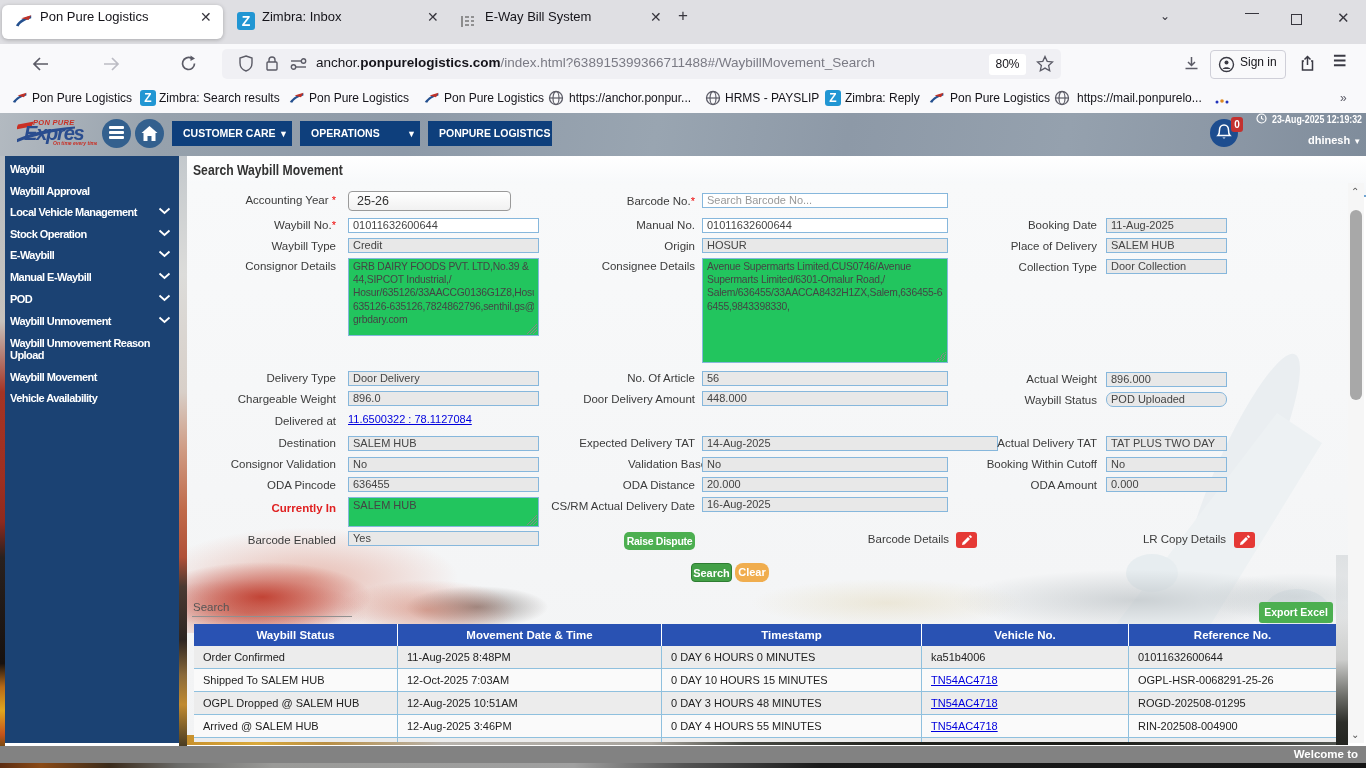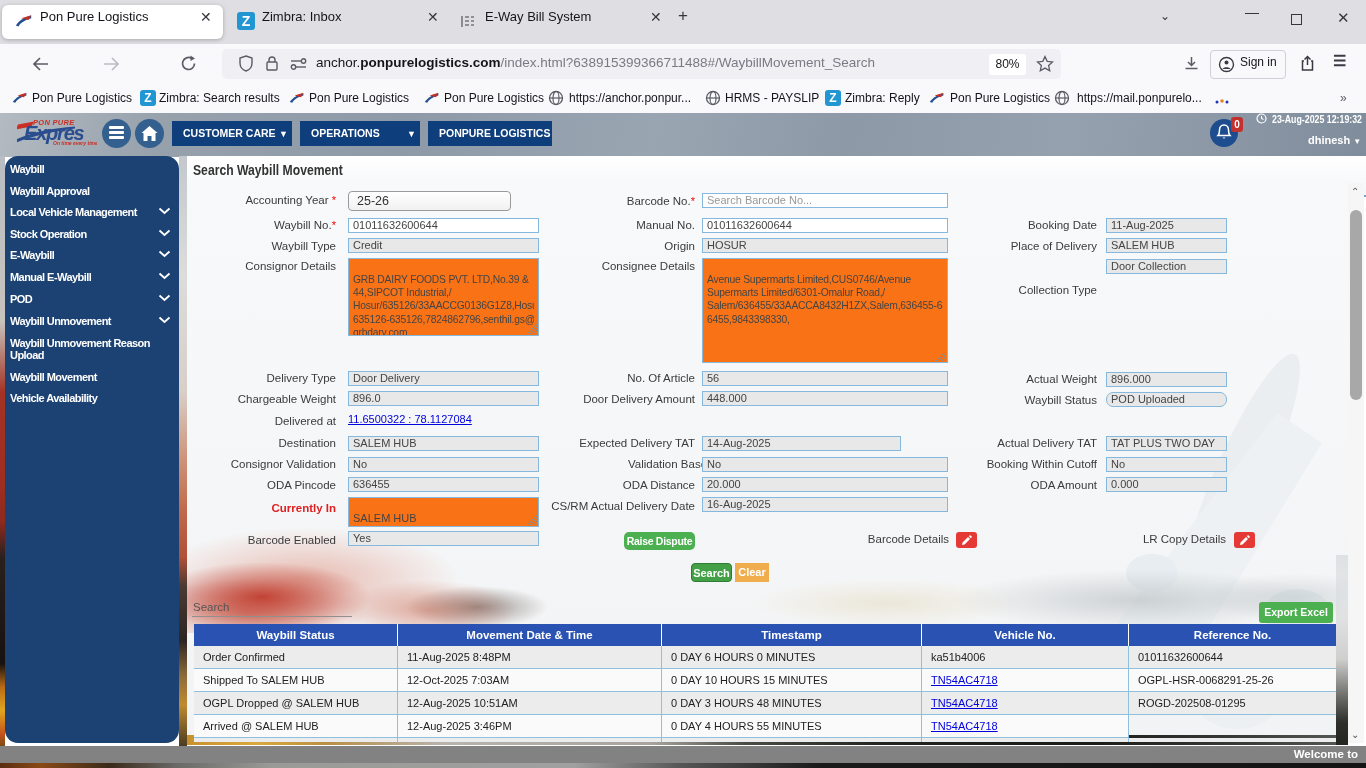--- a/index.html
+++ b/index.html
@@ -18,32 +18,32 @@
 #bmbar{position:absolute;left:0;top:84px;width:1366px;height:29px;background:#f9f9fb;}
 .bmtxt{position:absolute;top:7px;font-size:12px;color:#15141a;white-space:nowrap;}
 .bmicon{position:absolute;top:6px;width:16px;height:16px;}
 
 #apphead{position:absolute;left:0;top:113px;width:1366px;height:44px;
 background:linear-gradient(100deg,#b3bac1 0%,#96a1ac 12%,#8e9aa8 30%,#99a5b1 48%,#8d99a7 62%,#95a1ae 78%,#8b97a5 90%,#7f8c9b 100%);}
 .circbtn{position:absolute;width:29px;height:29px;border-radius:50%;background:#33608e;}
 .navbtn{position:absolute;top:121px;height:25px;background:#0e3f7c;color:#fff;font-weight:bold;font-size:10.5px;line-height:25px;padding-left:11px;white-space:nowrap;letter-spacing:0px;}
 .caret{position:absolute;color:#fff;font-size:9px;}
 
-#sidebar{position:absolute;left:5px;top:156px;width:174px;height:587px;background:#1b4273;border-radius:13px;}
+#sidebar{position:absolute;left:5px;top:156px;width:174px;height:587px;background:#1b4273;}
 .sitem{left:10px;color:#fff;font-weight:bold;font-size:11px;width:166px;line-height:12.5px;white-space:nowrap;letter-spacing:-0.55px;}
 .schev{position:absolute;left:158px;color:#dfe6ee;font-size:10px;}
 
 #titlebar{position:absolute;left:187px;top:156px;width:1179px;height:41px;background:linear-gradient(#ffffff,#f4f6f8);border-bottom:2px solid #6fa3d0;}
 #content{position:absolute;left:187px;top:183px;width:1161px;height:562px;overflow:hidden;}
 .lbl{position:absolute;font-size:11.5px;color:#3b3b3b;text-align:right;white-space:nowrap;}
 .req{color:#e00;font-size:11px;}
 .inp{position:absolute;height:15px;border:1px solid #86b7dc;font-size:11px;color:#444;padding:0 4px;line-height:13px;white-space:nowrap;overflow:hidden;}
 .ro{background:#e8e8e8;}
 .wh{background:#fff;}
-.ta{position:absolute;border:1px solid #86b7dc;background:#f97316;font-size:11px;color:#444;padding:14px 4px;line-height:13.2px;overflow:hidden;}
+.ta{position:absolute;border:1px solid #86b7dc;background:#22c55e;font-size:11px;color:#444;padding:1px 4px;line-height:13.2px;overflow:hidden;}
 .tl{white-space:nowrap;overflow:hidden;letter-spacing:-0.2px;font-size:10.3px;}
 .grip{position:absolute;right:1px;bottom:1px;width:10px;height:10px;
 background:linear-gradient(135deg,transparent 0 50%,#888 50% 55%,transparent 55% 65%,#888 65% 70%,transparent 70% 80%,#888 80% 85%,transparent 85%);}
 .gbtn{position:absolute;background:#4caf50;color:#fff;font-weight:bold;font-size:10.5px;text-align:center;border-radius:3px;white-space:nowrap;}
 .redic{position:absolute;width:21px;height:16px;background:#e53935;border-radius:3px;color:#fff;font-size:9px;text-align:center;line-height:16px;}
 .th{position:absolute;top:0;height:22px;background:#2952b3;color:#fff;font-weight:bold;font-size:11.5px;text-align:center;line-height:22px;border-right:1px solid #fff;}
 .td{position:absolute;height:23px;font-size:11px;color:#222;line-height:23px;padding-left:9px;border-right:1px solid #8fc0de;border-bottom:1px solid #8fc0de;white-space:nowrap;overflow:hidden;}
 .rowA{background:#ececec;}
 .rowB{background:#fafafa;}
 a.blu{color:#0000dd;}
@@ -345,28 +345,28 @@
 <div class="inp ro" style="left:702px;top:238px;width:246px;">HOSUR</div>
 <div class="ta" style="left:702px;top:258px;width:246px;height:105px;">
       <div class="tl">Avenue Supermarts Limited,CUS0746/Avenue</div>
       <div class="tl">Supermarts Limited/6301-Omalur Road,/</div>
       <div class="tl">Salem/636455/33AACCA8432H1ZX,Salem,636455-63</div>
       <div class="tl">6455,9843398330,</div>
       <div class="grip"></div>
     </div>
 <div class="inp ro" style="left:702px;top:371px;width:246px;">56</div>
 <div class="inp ro" style="left:702px;top:391px;width:246px;">448.000</div>
-<div class="inp ro" style="left:702px;top:436px;width:199px;">14-Aug-2025</div>
+<div class="inp ro" style="left:702px;top:436px;width:296px;">14-Aug-2025</div>
 <div class="inp ro" style="left:702px;top:457px;width:246px;">No</div>
 <div class="inp ro" style="left:702px;top:477px;width:246px;">20.000</div>
 <div class="inp ro" style="left:702px;top:497px;width:246px;">16-Aug-2025</div>
 
 <div class="lbl" style="right:269px;top:219px;">Booking Date</div>
 <div class="lbl" style="right:269px;top:240px;">Place of Delivery</div>
-<div class="lbl" style="right:269px;top:261px;margin-top:23px;">Collection Type</div>
+<div class="lbl" style="right:269px;top:261px;">Collection Type</div>
 <div class="lbl" style="right:269px;top:373px;">Actual Weight</div>
 <div class="lbl" style="right:269px;top:394px;">Waybill Status</div>
 <div class="lbl" style="right:269px;top:437px;">Actual Delivery TAT</div>
 <div class="lbl" style="right:269px;top:458px;">Booking Within Cutoff</div>
 <div class="lbl" style="right:269px;top:479px;">ODA Amount</div>
 
 <div class="inp ro" style="left:1106px;top:218px;width:121px;">11-Aug-2025</div>
 <div class="inp ro" style="left:1106px;top:238px;width:121px;">SALEM HUB</div>
 <div class="inp ro" style="left:1106px;top:259px;width:121px;">Door Collection</div>
 <div class="inp ro" style="left:1106px;top:372px;width:121px;">896.000</div>
@@ -378,21 +378,21 @@
 <div class="gbtn" style="left:624px;top:532px;width:71px;height:18px;line-height:18px;border-radius:5px;font-size:10.5px;letter-spacing:-0.3px;">Raise Dispute</div>
 <div class="lbl" style="right:417px;top:533px;">Barcode Details</div>
 <div class="redic" style="left:956px;top:532px;"><svg width="11" height="11" viewBox="0 0 11 11" style="margin-top:2.5px;">
         <path d="M1.5 7.5 L7 2 L9 4 L3.5 9.5 L1 10 Z M7.8 1.2 L9.8 3.2 L10.5 2.5 A0.8 0.8 0 0 0 10.5 1.3 L9.7 0.5 A0.8 0.8 0 0 0 8.5 0.5 Z" fill="#fff"></path>
       </svg></div>
 <div class="lbl" style="right:140px;top:533px;">LR Copy Details</div>
 <div class="redic" style="left:1234px;top:532px;"><svg width="11" height="11" viewBox="0 0 11 11" style="margin-top:2.5px;">
         <path d="M1.5 7.5 L7 2 L9 4 L3.5 9.5 L1 10 Z M7.8 1.2 L9.8 3.2 L10.5 2.5 A0.8 0.8 0 0 0 10.5 1.3 L9.7 0.5 A0.8 0.8 0 0 0 8.5 0.5 Z" fill="#fff"></path>
       </svg></div>
 <div class="gbtn" style="left:691px;top:563px;width:41px;height:19px;line-height:19px;background:#43a047;font-size:11px;border:1px solid #2e7d32;border-radius:4px;">Search</div>
-<div class="gbtn" style="left:735px;top:563px;width:34px;height:19px;line-height:19px;background:#f0ad4e;font-size:11px;border-radius:0;">Clear</div>
+<div class="gbtn" style="left:735px;top:563px;width:34px;height:19px;line-height:19px;background:#f0ad4e;font-size:11px;border-radius:8px;">Clear</div>
 
 <div class="ab" style="left:193px;top:601px;font-size:11.5px;color:#555;">Search</div>
 <div class="ab" style="left:192px;top:616px;width:160px;height:1px;background:#909090;"></div>
 <div class="gbtn" style="left:1259px;top:602px;width:74px;height:21px;line-height:21px;">Export Excel</div>
 
 <div class="ab" style="left:194px;top:624px;width:1142px;height:118px;overflow:hidden;">
   <div class="th" style="left:0;width:204px;">Waybill Status</div>
   <div class="th" style="left:204px;width:264px;">Movement Date &amp; Time</div>
   <div class="th" style="left:468px;width:260px;">Timestamp</div>
   <div class="th" style="left:728px;width:207px;">Vehicle No.</div>
@@ -413,20 +413,21 @@
   <div class="td rowA" style="left:0;top:68px;width:204px;">OGPL Dropped @ SALEM HUB</div>
   <div class="td rowA" style="left:204px;top:68px;width:264px;">12-Aug-2025 10:51AM</div>
   <div class="td rowA" style="left:468px;top:68px;width:260px;">0 DAY 3 HOURS 48 MINUTES</div>
   <div class="td rowA" style="left:728px;top:68px;width:207px;"><a class="blu" style="text-decoration:underline;">TN54AC4718</a></div>
   <div class="td rowA" style="left:935px;top:68px;width:207px;border-right:none;">ROGD-202508-01295</div>
 
   <div class="td rowB" style="left:0;top:91px;width:204px;">Arrived @ SALEM HUB</div>
   <div class="td rowB" style="left:204px;top:91px;width:264px;">12-Aug-2025 3:46PM</div>
   <div class="td rowB" style="left:468px;top:91px;width:260px;">0 DAY 4 HOURS 55 MINUTES</div>
   <div class="td rowB" style="left:728px;top:91px;width:207px;"><a class="blu" style="text-decoration:underline;">TN54AC4718</a></div>
+  <div class="td rowB" style="left:935px;top:91px;width:207px;border-right:none;">RIN-202508-004900</div>
 
   <div class="td rowA" style="left:0;top:114px;width:204px;">Out For Delivery</div>
   <div class="td rowA" style="left:204px;top:114px;width:264px;">13-Aug-2025 9:12AM</div>
   <div class="td rowA" style="left:468px;top:114px;width:260px;">0 DAY 17 HOURS 26 MINUTES</div>
   <div class="td rowA" style="left:728px;top:114px;width:207px;"></div>
   <div class="td rowA" style="left:935px;top:114px;width:207px;border-right:none;"></div>
 </div>
 </div>
 
 <div id="sbar"></div>

